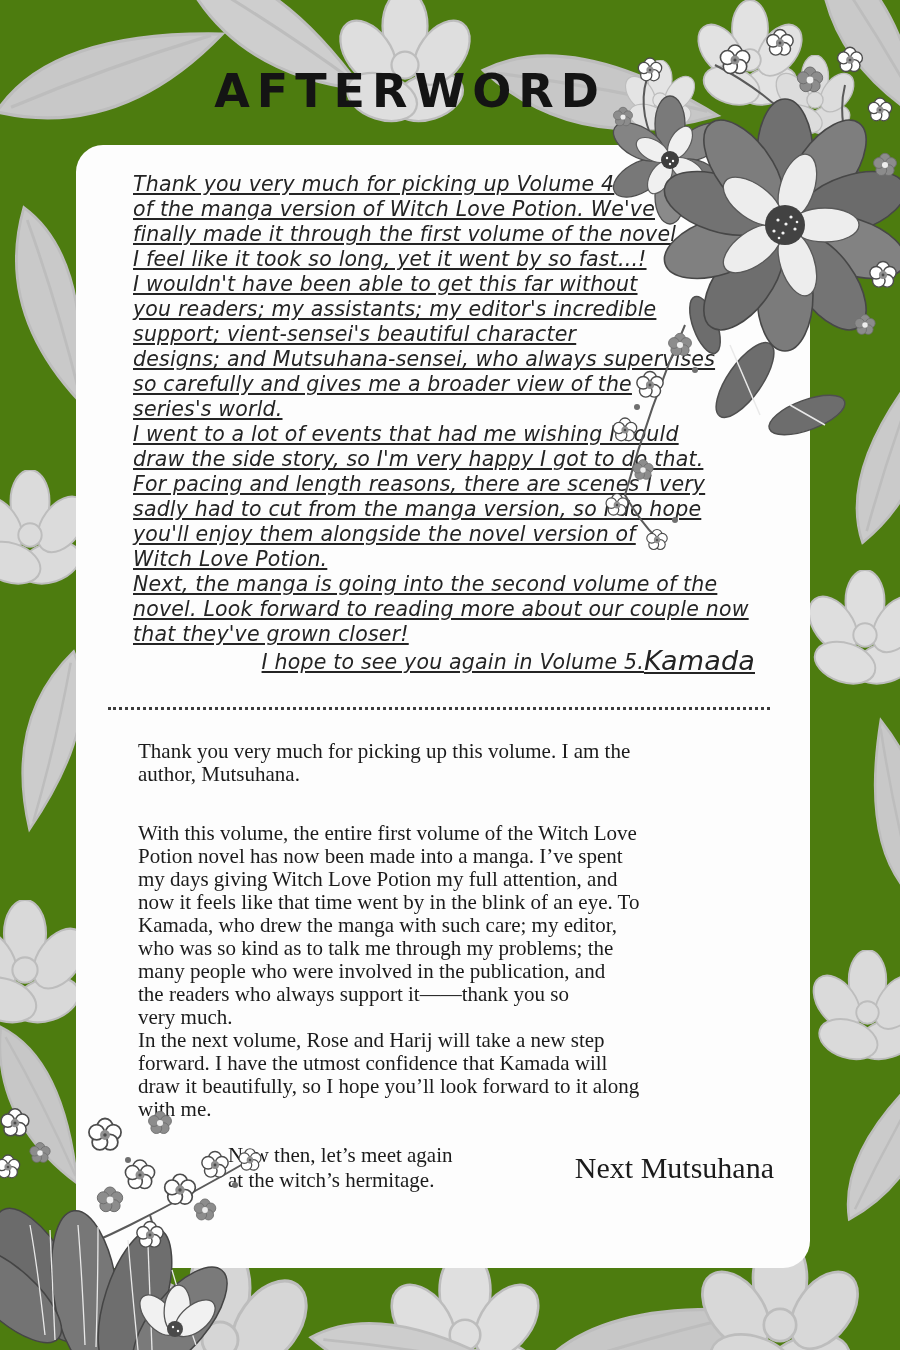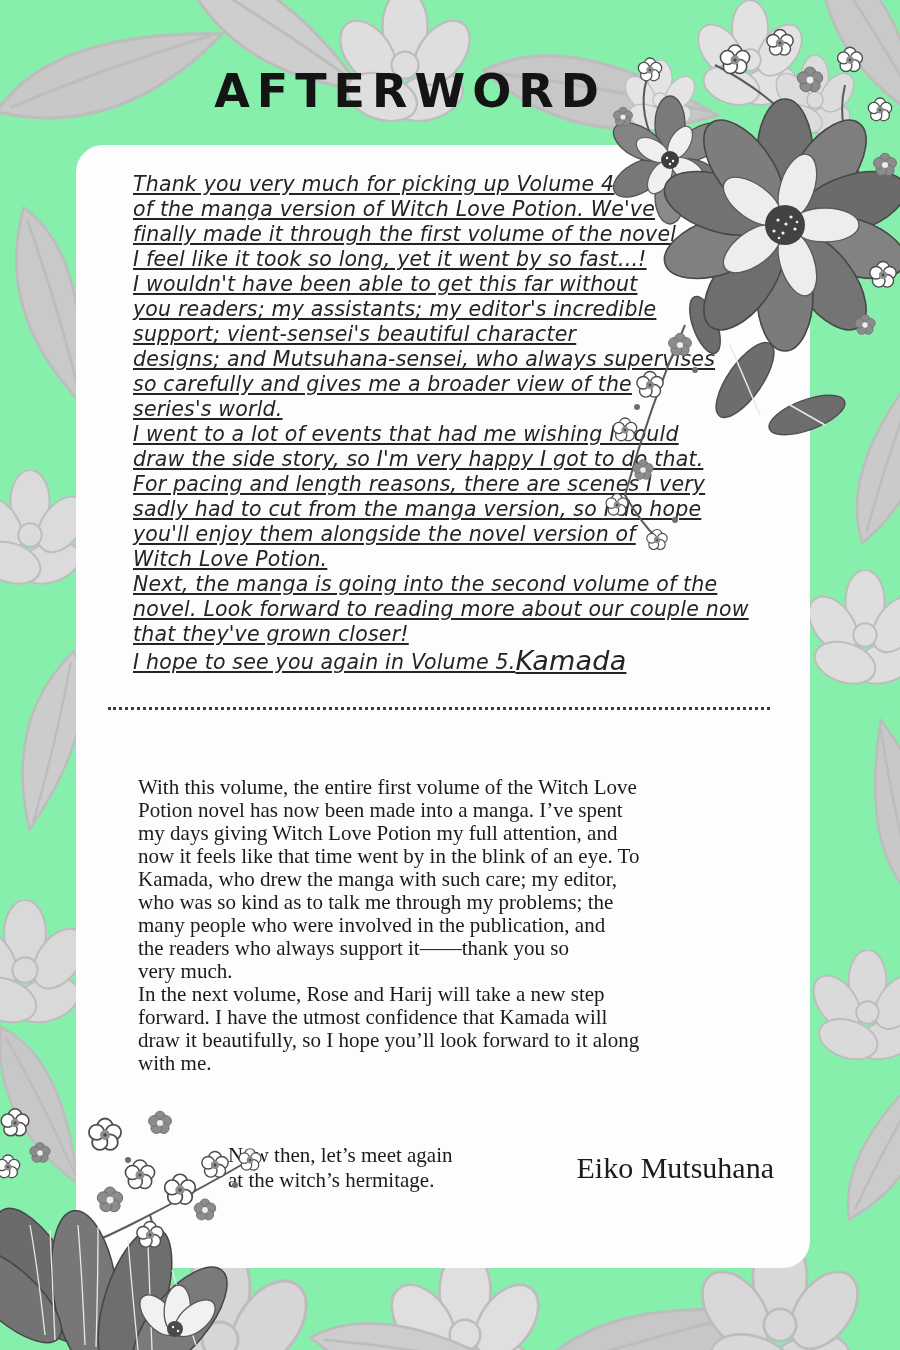--- a/index.html
+++ b/index.html
@@ -1,20 +1,20 @@
 <!DOCTYPE html>
 <html><head>
 <meta charset="utf-8">
 <style>
   * { margin:0; padding:0; box-sizing:border-box; }
   html,body { width:900px; height:1350px; }
   body { font-family:"Liberation Serif", serif; }
   .page {
     position:relative; width:900px; height:1350px;
-    background:#86efac; overflow:hidden;
+    background:#4d7c0f; overflow:hidden;
   }
   .bg-svg { position:absolute; left:0; top:0; z-index:0; }
   .page-title {
     position:absolute; left:43px; top:64px; width:734px; z-index:2;
     text-align:center;
     font-family:"DejaVu Sans", sans-serif;
     font-weight:bold; font-size:46px; letter-spacing:7px; color:#141414;
   }
   .card {
     position:absolute; left:76px; top:145px; width:734px; height:1123px;
@@ -22,21 +22,21 @@
   }
   .hand {
     font-family:"DejaVu Sans", sans-serif; font-style:italic;
     color:#242424; letter-spacing:0.2px;text-decoration:underline;
   }
   .kamada-block {
     position:absolute; left:133px; top:172px; width:640px; z-index:2;
   }
   .kamada-lines { font-size:20.5px; line-height:25px; white-space:pre; }
   .kamada-last-row {
-    display:flex; justify-content:flex-start; align-items:flex-end;
+    display:flex; justify-content:flex-end; align-items:flex-end;
     width:622px;
   }
   .kamada-last-line { font-size:20.5px; line-height:25px; white-space:pre; }
   .kamada-signature { font-size:27px; line-height:27px; padding-bottom:1px; }
   .dotted-divider {
     position:absolute; left:108px; top:707px; width:662px; height:0;
     border-top:3px dotted #3c3c3c; z-index:2;
   }
   .mutsuhana-block {
     position:absolute; left:138px; top:740px; width:650px; z-index:2;
@@ -134,39 +134,41 @@
 that they've grown closer!</div>
     <div class="kamada-last-row">
       <span class="hand kamada-last-line">I hope to see you again in Volume 5.</span>
       <span class="hand kamada-signature">Kamada</span>
     </div>
   </div>
 
   <div class="dotted-divider"></div>
 
   <div class="mutsuhana-block">
+    <div class="serif-para">Thank you very much for picking up this volume. I am the
+author, Mutsuhana.</div>
     <div class="serif-para mutsuhana-para2">With this volume, the entire first volume of the Witch Love
 Potion novel has now been made into a manga. I’ve spent
 my days giving Witch Love Potion my full attention, and
 now it feels like that time went by in the blink of an eye. To
 Kamada, who drew the manga with such care; my editor,
 who was so kind as to talk me through my problems; the
 many people who were involved in the publication, and
 the readers who always support it——thank you so
 very much.
 In the next volume, Rose and Harij will take a new step
 forward. I have the utmost confidence that Kamada will
 draw it beautifully, so I hope you’ll look forward to it along
 with me.</div>
   </div>
 
   <div class="closing-row">
     <div class="closing-lines">Now then, let’s meet again
 at the witch’s hermitage.</div>
-    <div class="closing-signature">Eiko Mutsuhana</div>
+    <div class="closing-signature">Next Mutsuhana</div>
   </div>
 
   <svg class="deco deco-tr" width="305" height="545" viewBox="0 0 305 545">
     <defs>
       <g id="plum">
         <g stroke="#4c4c4c" stroke-width="1.6" fill="#ffffff">
           <circle cx="0" cy="-8" r="7"></circle>
           <circle cx="7.6" cy="-2.5" r="7"></circle>
           <circle cx="4.7" cy="6.5" r="7"></circle>
           <circle cx="-4.7" cy="6.5" r="7"></circle>

